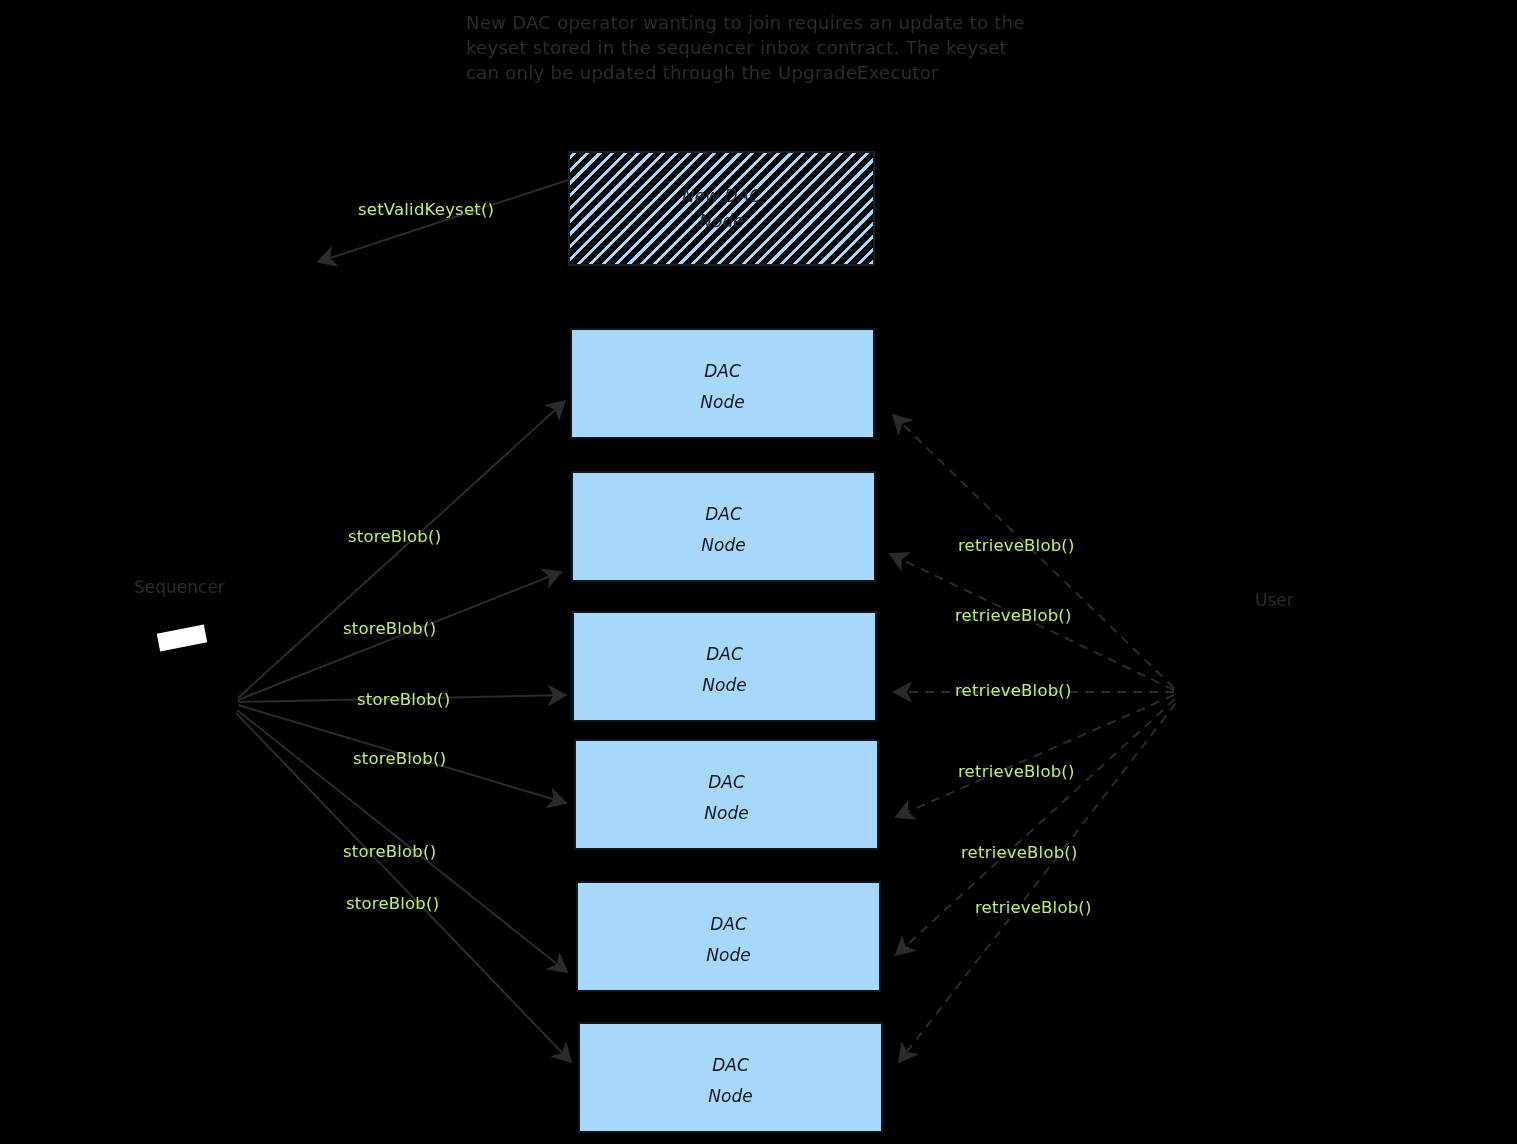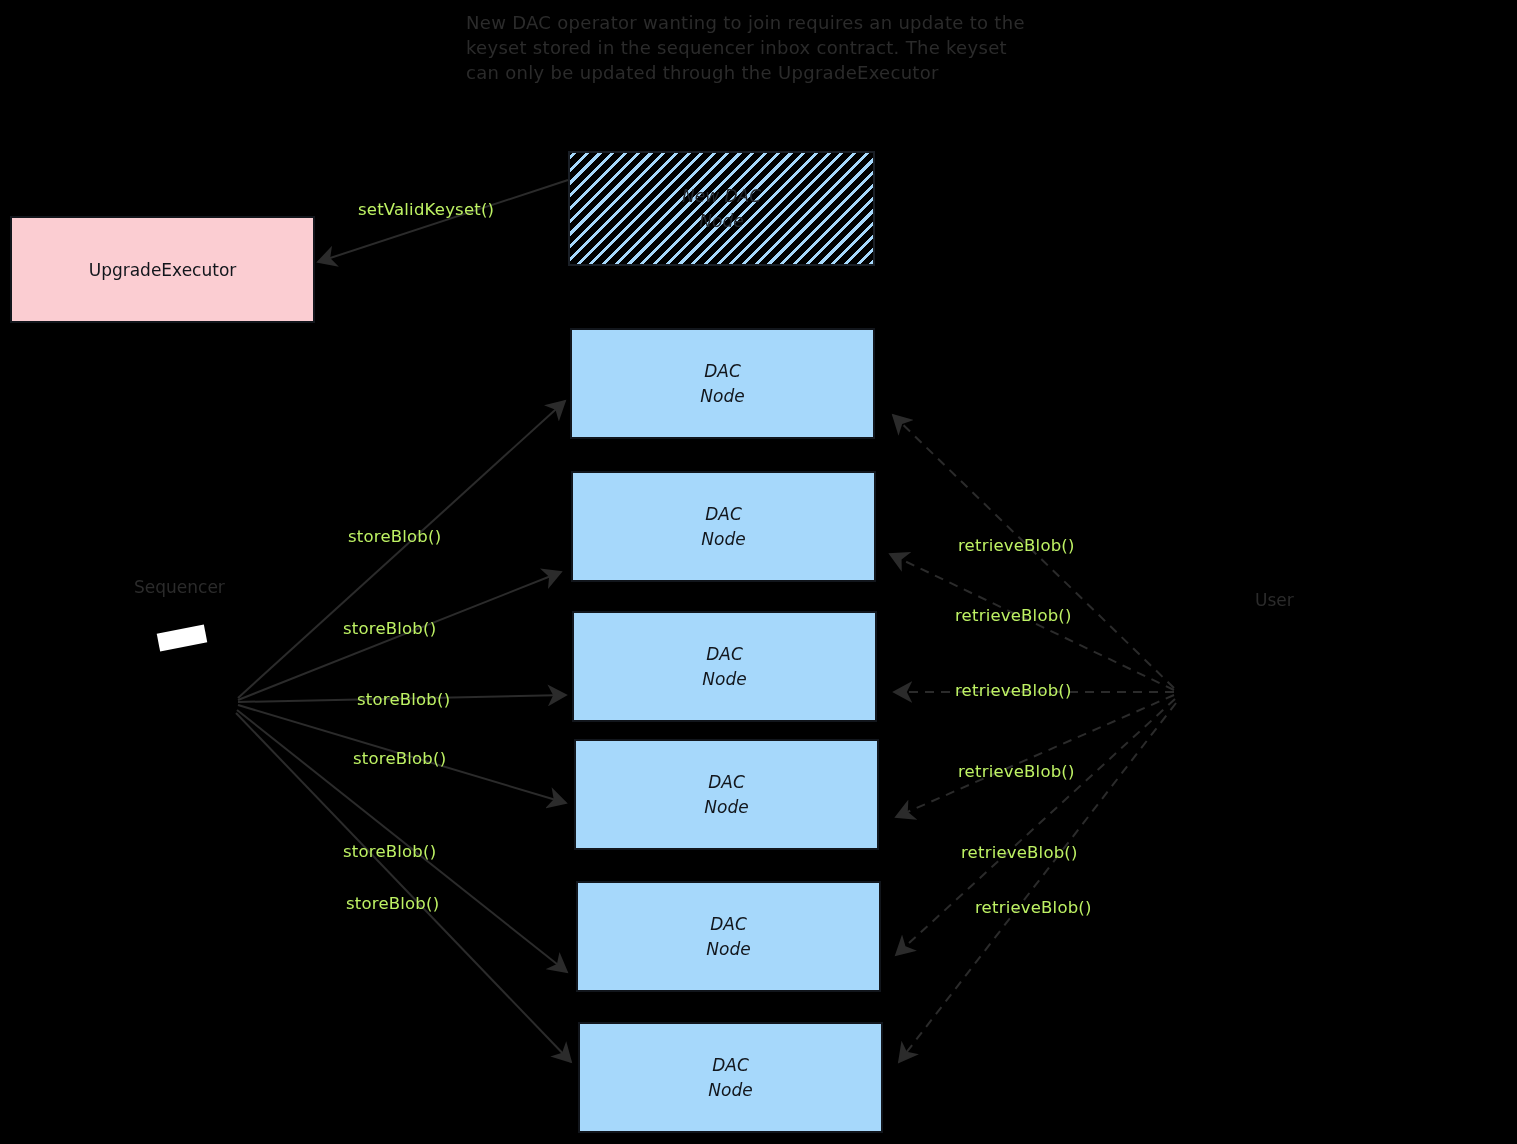--- a/index.html
+++ b/index.html
@@ -55,20 +55,21 @@
     flex-direction: column;
     align-items: center;
     justify-content: center;
   }
   .node-box .line {
     color: #12161c;
     font-family: "DejaVu Sans", sans-serif;
     font-size: 17px;
     font-style: italic;
     line-height: 25px;
+    margin-top: 6px;
   }
   .exec-box {
     position: absolute;
     background: #fbcdd2;
     border: 2px solid #12161c;
     box-sizing: border-box;
     display: flex;
     align-items: center;
     justify-content: center;
   }
@@ -168,23 +169,20 @@
 
   <div class="note" style="left:466px; top:10px; width:640px;">New DAC operator wanting to join requires an update to the
 keyset stored in the sequencer inbox contract. The keyset
 can only be updated through the UpgradeExecutor</div>
 
   <div class="hatch-box" style="left:568px; top:115px; width:307px; height:115px;">
     <span class="line">New DAC</span>
     <span class="line">Node</span>
   </div>
 
-  <div class="exec-box" style="left:10px; top:216px; width:305px; height:107px;">
-    <span class="line">UpgradeExecutor</span>
-  </div>
 
   <div class="edge-label" style="left:358px; top:200px;">setValidKeyset()</div>
 
   <div class="node-box" style="left:570px; top:328px; width:305px; height:111px;">
     <span class="line">DAC</span>
     <span class="line">Node</span>
   </div>
 
   <div class="node-box" style="left:571px; top:471px; width:305px; height:111px;">
     <span class="line">DAC</span>

